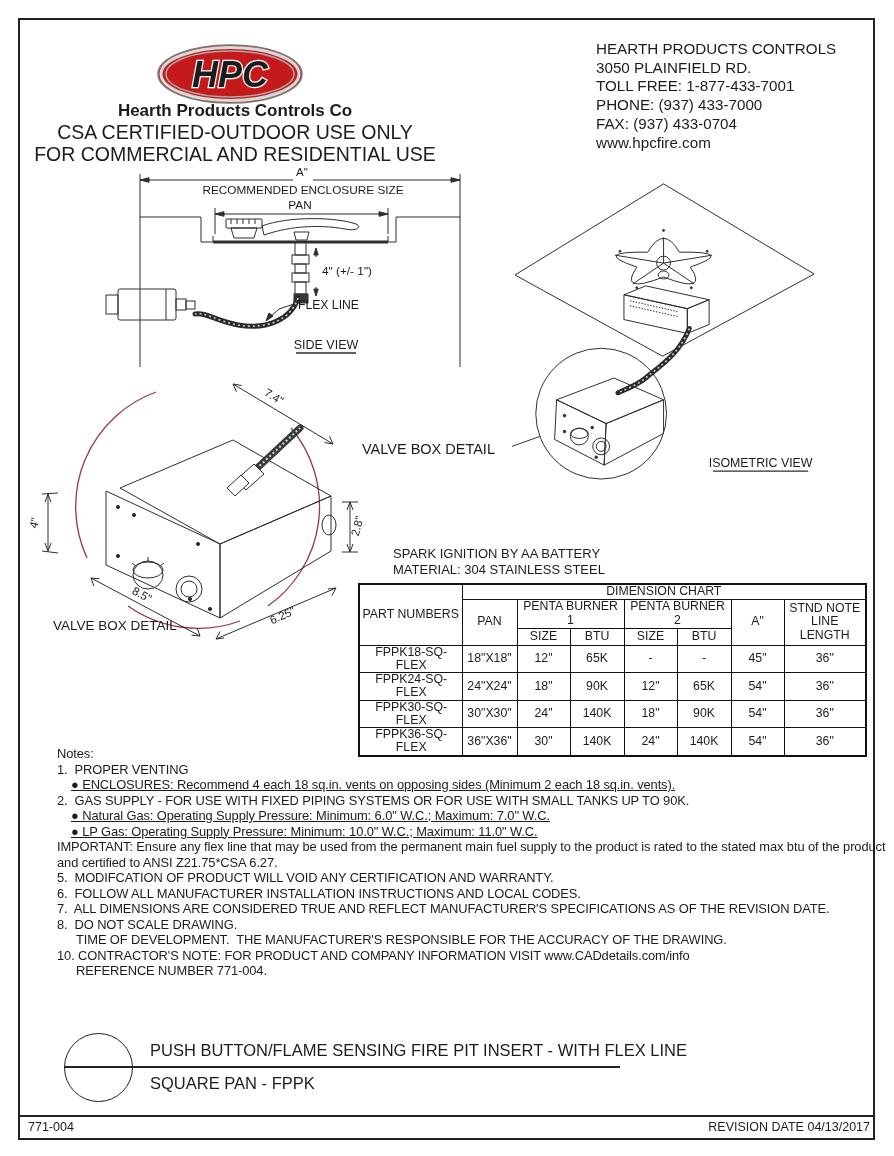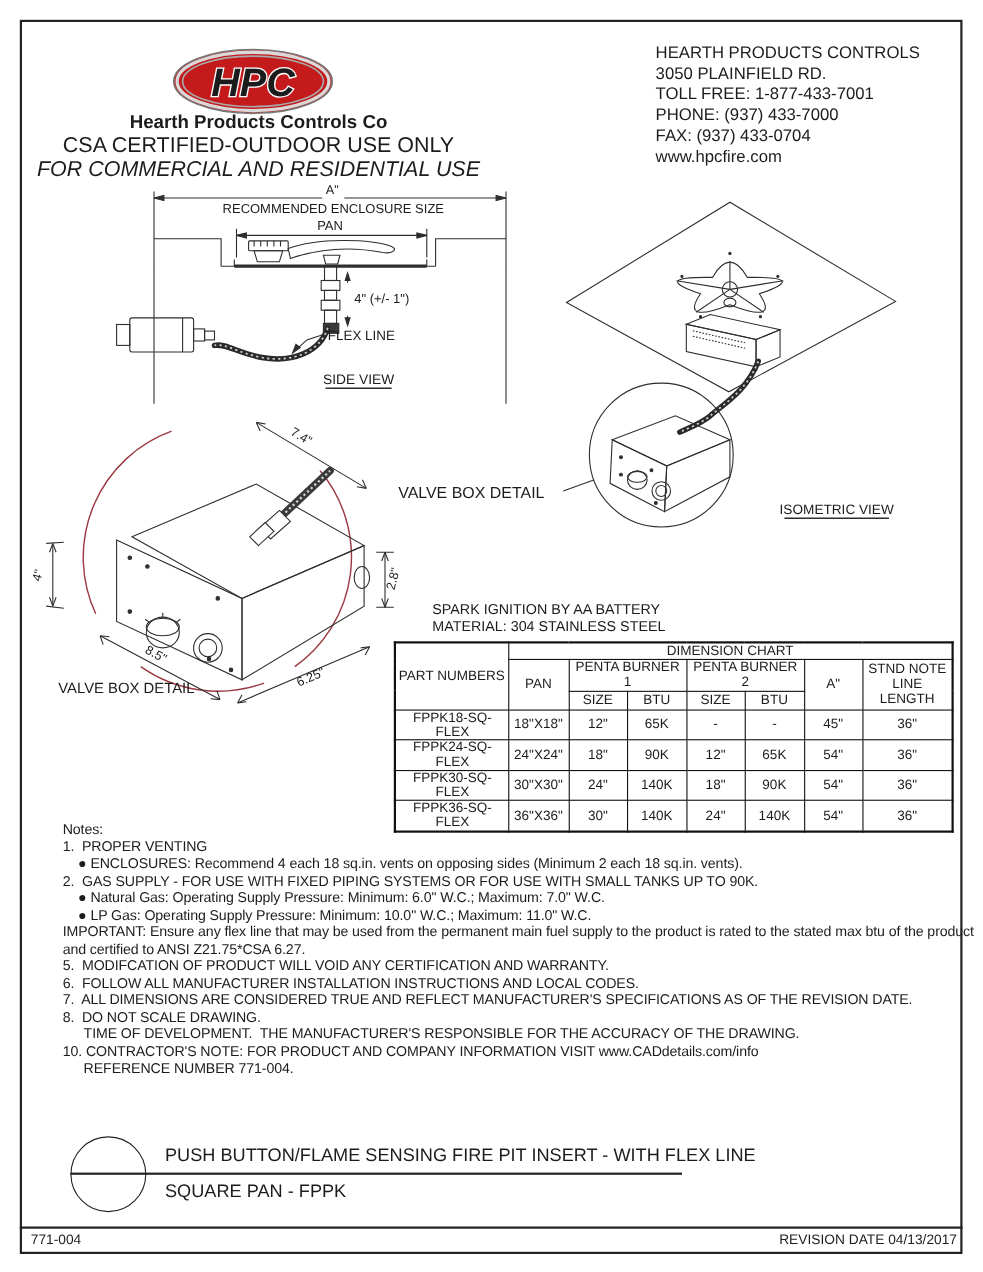--- a/index.html
+++ b/index.html
@@ -5,21 +5,21 @@
   * { margin:0; padding:0; box-sizing:border-box; }
   html,body { background:#ffffff; }
   body { width:894px; height:1156px; position:relative; font-family:"Liberation Sans", sans-serif; color:#1c1c1c; overflow:hidden; }
   .page-border { position:absolute; left:18px; top:18px; width:857px; height:1122px; border:2px solid #222; }
   .abs { position:absolute; }
 
   
   .logo-svg { position:absolute; left:155px; top:42px; }
   .company-name { position:absolute; left:30px; top:101px; width:410px; text-align:center; font-size:17px; font-weight:bold; }
   .cert1 { position:absolute; left:10px; top:121px; width:450px; text-align:center; font-size:19.5px; }
-  .cert2 { position:absolute; left:10px; top:143px; width:450px; text-align:center; font-size:19.5px;font-style:italic; }
+  .cert2 { position:absolute; left:10px; top:143px; width:450px; text-align:center; font-size:19.5px; }
   .contact { position:absolute; left:596px; top:40px; font-size:15.2px; line-height:18.7px; }
 
   
   svg text { fill:#1c1c1c; font-family:"Liberation Sans", sans-serif; }
   .draw line, .draw path, .draw rect, .draw ellipse, .draw circle, .draw polygon, .draw polyline { vector-effect:none; }
   .mid-valve-label { position:absolute; left:362px; top:441px; font-size:14.5px; }
   .spark-block { position:absolute; left:393px; top:546px; font-size:13px; line-height:15.5px; }
 
   
   .dim-table { position:absolute; left:358px; top:583px; border-collapse:collapse; font-size:12.3px; table-layout:fixed; }
@@ -27,21 +27,21 @@
   .dim-table { border:2px solid #111; }
   .dim-table .chart-title { height:15px; }
   .dim-table .r2 th { height:29px;text-align:center; }
   .dim-table .r3 th { height:17px; }
   .dim-table td { height:15.5px; }
   .dim-table .pn { text-align:center; padding-left:2px; }
 
   
   .notes { position:absolute; left:57px; top:746px; font-size:12.9px; line-height:15.5px; letter-spacing:-0.1px; }
   .note-line { white-space:pre; }
-  .note-line.ind1 { padding-left:14px; }
+  .note-line.ind1 { padding-left:14px;text-decoration:underline; }
   .note-line.ind2 { padding-left:19px; }
 
   
   .tb-circle { position:absolute; left:64px; top:1033px; width:69px; height:69px; border:1.5px solid #222; border-radius:50%; }
   .tb-line { position:absolute; left:64px; top:1066px; width:556px; height:1.5px; background:#222; }
   .tb-title1 { position:absolute; left:150px; top:1041px; font-size:16.5px; }
   .tb-title2 { position:absolute; left:150px; top:1074px; font-size:16.5px; }
 
   
   .strip-line { position:absolute; left:18px; top:1115px; width:857px; height:1.5px; background:#222; }

